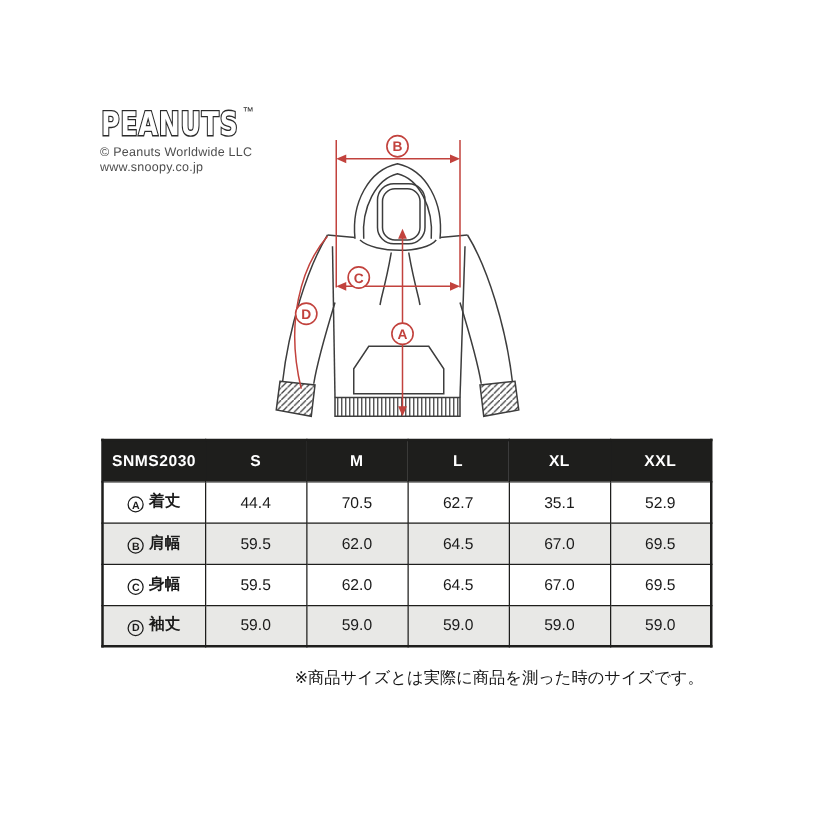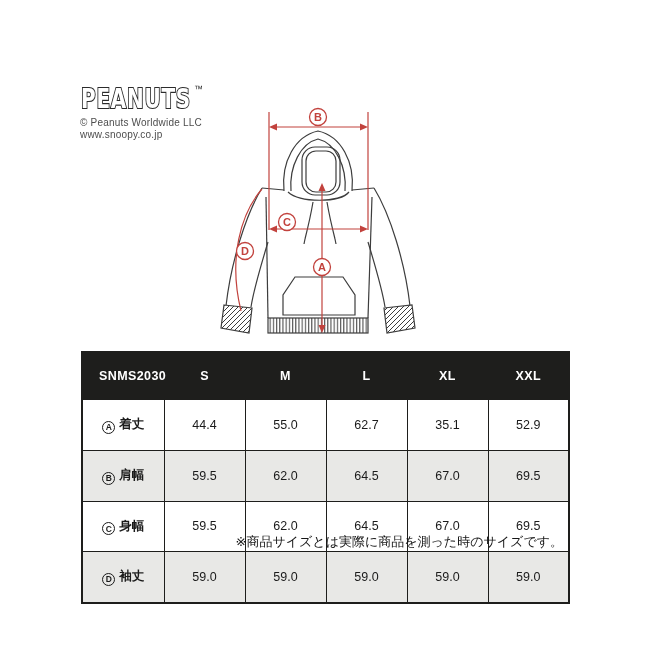--- a/index.html
+++ b/index.html
@@ -43,21 +43,21 @@
     border-collapse: collapse;
     table-layout: fixed;
     font-size: 12.5px;
     color: #1b1b1b;
   }
   .size-table th, .size-table td {
     border: 1px solid #1e1e1c;
     text-align: center;
     vertical-align: middle;
     height: 33px;
-    padding: 16px;
+    padding: 1px;
   }
   .size-table { border: 2px solid #1e1e1c; }
   .size-table thead th {
     background: #1e1e1c;
     color: #ffffff;
     font-weight: bold;
     font-size: 12.5px;
     letter-spacing: 0.4px;
   }
   .size-table tbody tr:nth-child(even) td { background: #e8e8e6; }
@@ -186,21 +186,21 @@
         <th>XL</th>
         <th>XXL</th>
       </tr>
     </thead>
     <tbody>
       <tr>
         <td class="row-label">
           <span class="marker-circle">A</span><span>着丈</span>
         </td>
         <td>44.4</td>
-        <td>55.0</td>
+        <td>70.5</td>
         <td>62.7</td>
         <td>35.1</td>
         <td>52.9</td>
       </tr>
       <tr>
         <td class="row-label">
           <span class="marker-circle">B</span><span>肩幅</span>
         </td>
         <td>59.5</td>
         <td>62.0</td>

